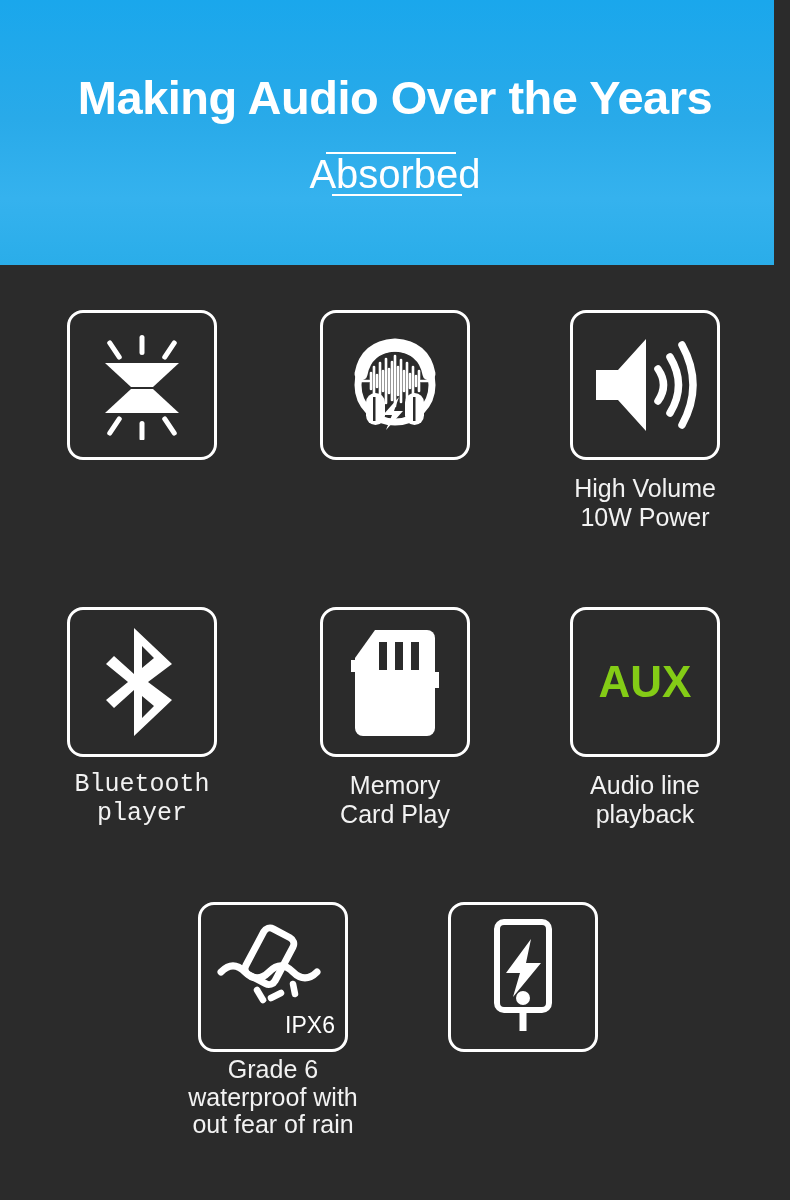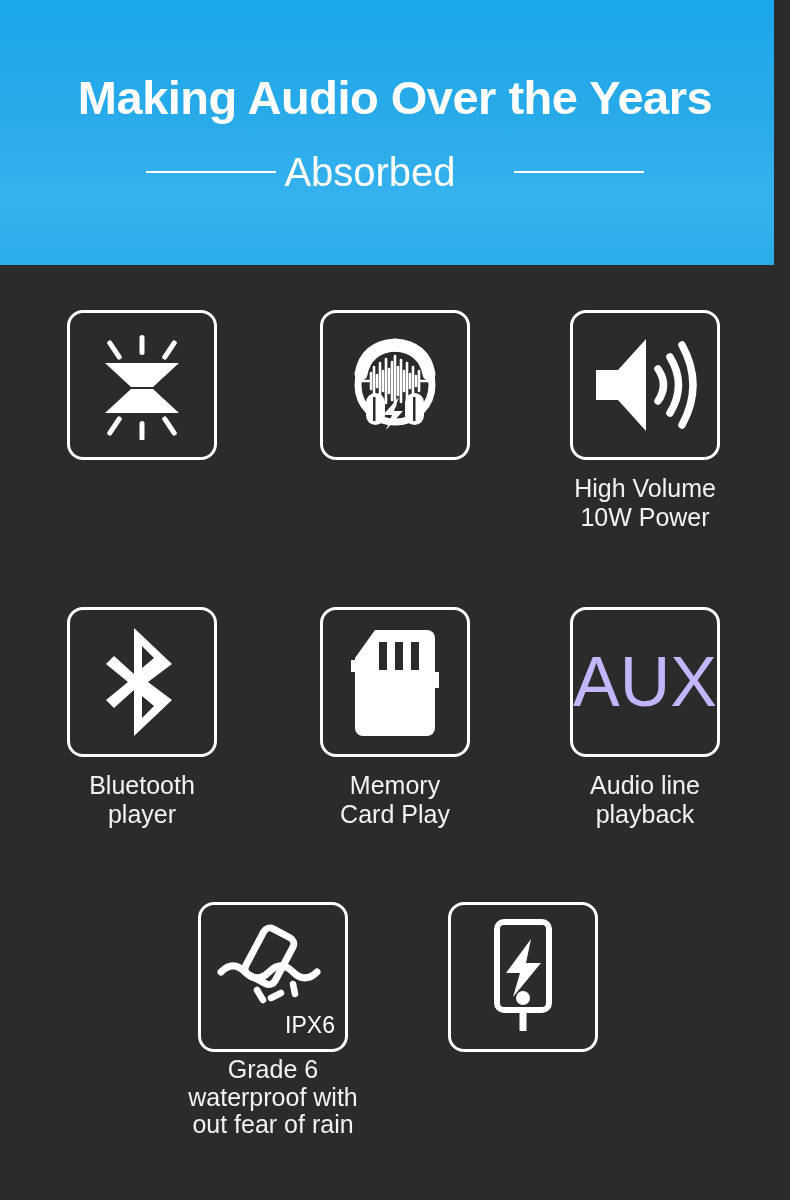--- a/index.html
+++ b/index.html
@@ -42,20 +42,21 @@
     white-space: nowrap;
   }
   .header-sub {
     position: absolute;
     left: 0; top: 152px;
     width: 790px;
     display: flex;
     align-items: center;
     justify-content: center;
     gap: 0px;
+    flex-direction: column;
   }
   .sub-rule {
     height: 2px;
     background: #ffffff;
     width: 130px;
     flex: none;
   }
   .sub-rule.left  { margin-right: 8px; }
   .sub-rule.right { margin-left: 4px; }
   .sub-word {
@@ -97,44 +98,44 @@
   .feature-label {
     margin-top: 14px;
     color: #f2f2f2;
     font-size: 25px;
     line-height: 1.15;
     text-align: center;
     white-space: pre-line;
     font-weight: 400;
   }
   .aux-text {
-    color: #c4b5fd;
-    font-size: 70px;
-    font-weight: normal;
+    color: #84cc16;
+    font-size: 44px;
+    font-weight: bold;
     letter-spacing: 0px;
     line-height: 1;
   }
   .ipx-caption {
     position: absolute;
     bottom: 12px;
     left: 0;
     width: 100%;
     text-align: center;
     color: #ffffff;
     font-size: 23px;
     line-height: 1;
     margin-left: 37px;
   }
 
   
   #f0 { left: 17px;  top: 45px; }
   #f1 { left: 270px; top: 45px; }
   #f2 { left: 520px; top: 45px; }
   
-  #f3 { left: 17px;  top: 342px; }
+  #f3 { left: 17px;  top: 342px; font-family: Liberation Mono, monospace; }
   #f4 { left: 270px; top: 342px; }
   #f5 { left: 520px; top: 342px; }
   
   #f6 { left: 148px; top: 637px; }
   #f7 { left: 398px; top: 637px; }
 
   #f6 .feature-label { margin-top: 4px; font-size: 25px; line-height: 1.1; }
   #f7 .feature-label { margin-top: 10px; }
 </style>
 </head>

